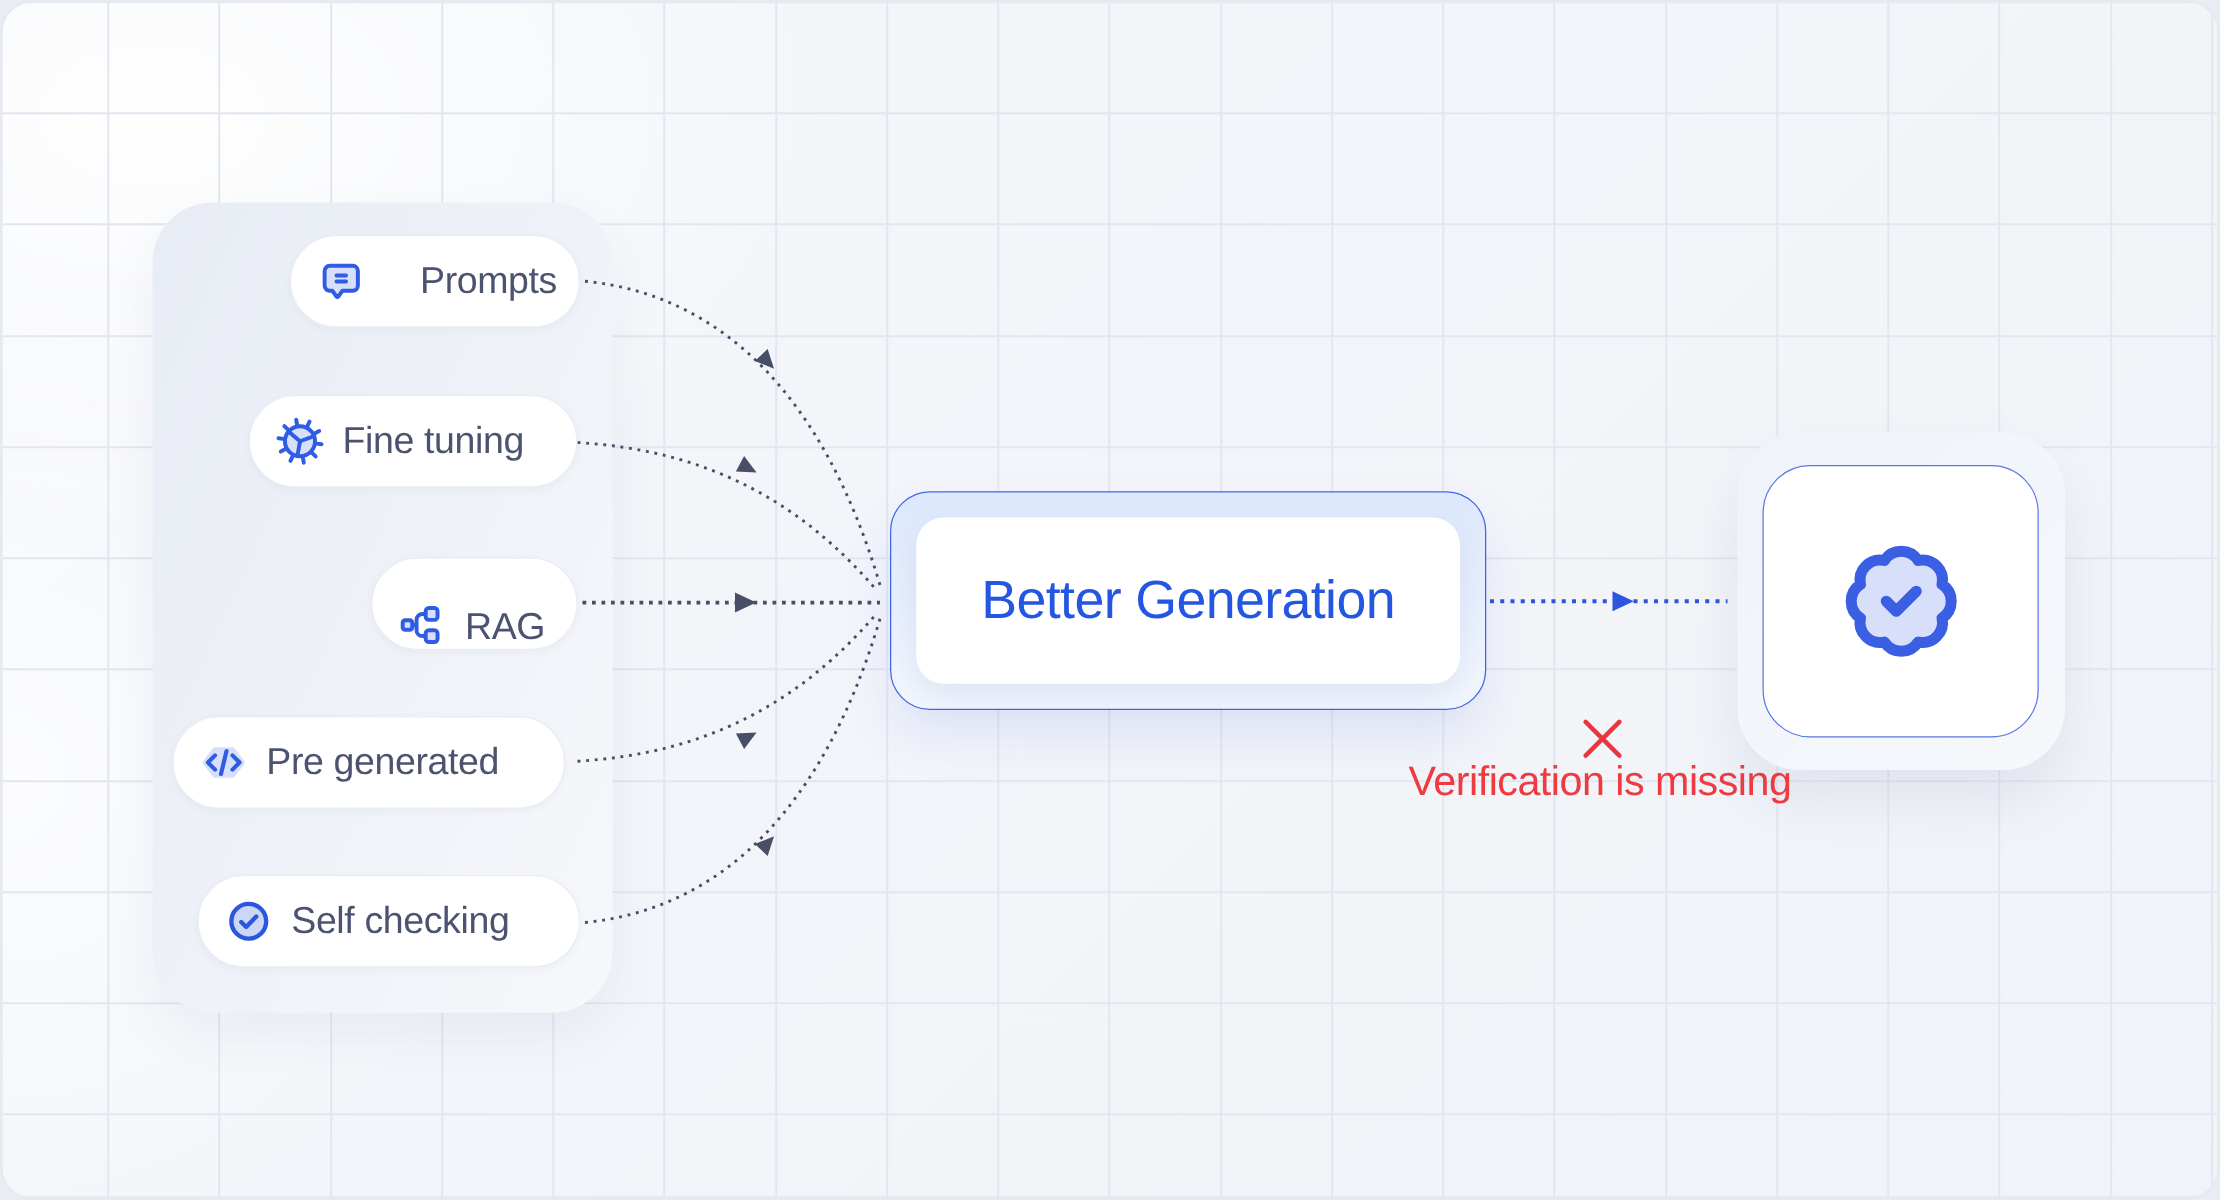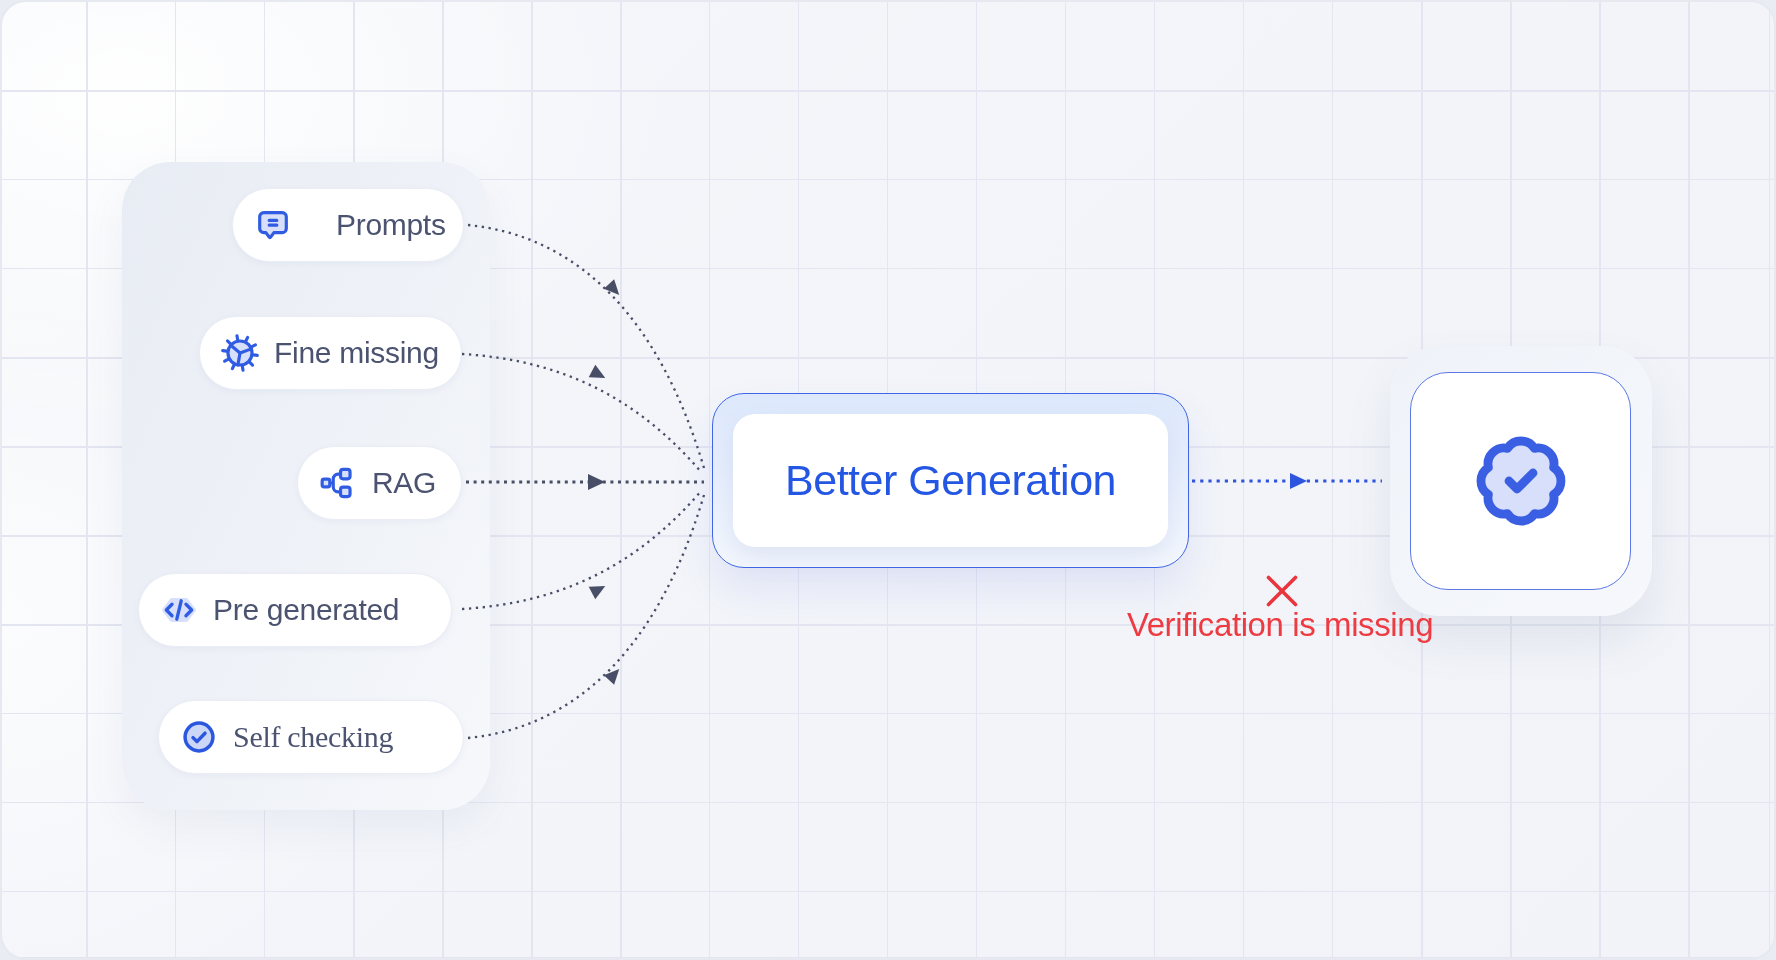--- a/index.html
+++ b/index.html
@@ -26,23 +26,23 @@
   }
   .pill{
     position:absolute;height:74px;border-radius:37px;background:#ffffff;
     border:1.5px solid #eaedf6;
     box-shadow:0 2px 6px rgba(110,125,170,.07);
     display:flex;align-items:center;gap:15px;padding-left:21px;
     color:#4b5370;font-size:30px;font-weight:500;letter-spacing:-.3px;white-space:nowrap;
   }
   .pill-prompts{left:230px;top:186px;width:232px;gap:44px;}
   .pill-finetuning{left:197px;top:314px;width:263px;}
-  .pill-rag{left:295px;top:444px;width:165px;}
+  .pill-rag{left:295px;top:444px;width:165px;align-items:flex-end;}
   .pill-pregenerated{left:136px;top:571px;width:314px;}
-  .pill-selfchecking{left:156px;top:698px;width:306px;font-family:Liberation Serif, serif;}
+  .pill-selfchecking{left:156px;top:698px;width:306px;}
   .pill svg{flex:0 0 auto;}
 
   
   .arrows{position:absolute;left:0;top:0;pointer-events:none;}
 
   
   .generation-node{
     position:absolute;left:710px;top:391px;width:477px;height:175px;
     border-radius:32px;border:1.6px solid #4066e6;
     background:linear-gradient(180deg,#dde8fc 0%,#e9f0fd 55%,#f4f8fe 100%);
@@ -125,21 +125,21 @@
         <line x1="3.49" y1="10.80" x2="1.11" y2="10.47"></line>
         <line x1="5.82" y1="6.02" x2="4.09" y2="4.36"></line>
         <line x1="10.50" y1="3.53" x2="10.09" y2="1.17"></line>
         <line x1="15.77" y1="4.27" x2="16.82" y2="2.11"></line>
         <line x1="19.59" y1="7.97" x2="21.71" y2="6.84"></line>
         <line x1="12" y1="12" x2="10.68" y2="19.49"></line>
         <line x1="12" y1="12" x2="6.18" y2="7.11"></line>
         <line x1="12" y1="12" x2="19.14" y2="9.40"></line>
       </g>
     </svg>
-    <span>Fine missing</span>
+    <span>Fine tuning</span>
   </div>
 
   <div class="pill pill-rag">
     <svg width="38" height="38" viewBox="0 0 24 24">
       <path d="M7 12 H9 M13.6 6.4 H12 A3 3 0 0 0 9 9.4 V14.6 A3 3 0 0 0 12 17.6 H13.6" fill="none" stroke="#2f5ce2" stroke-width="2" stroke-linecap="round"></path>
       <rect x="2" y="9.6" width="4.8" height="4.8" rx="1.2" fill="#d7dffa" stroke="#2f5ce2" stroke-width="2"></rect>
       <rect x="13.6" y="3.4" width="6" height="6" rx="1.6" fill="#d7dffa" stroke="#2f5ce2" stroke-width="2"></rect>
       <rect x="13.6" y="14.6" width="6" height="6" rx="1.6" fill="#d7dffa" stroke="#2f5ce2" stroke-width="2"></rect>
     </svg>
     <span>RAG</span>

